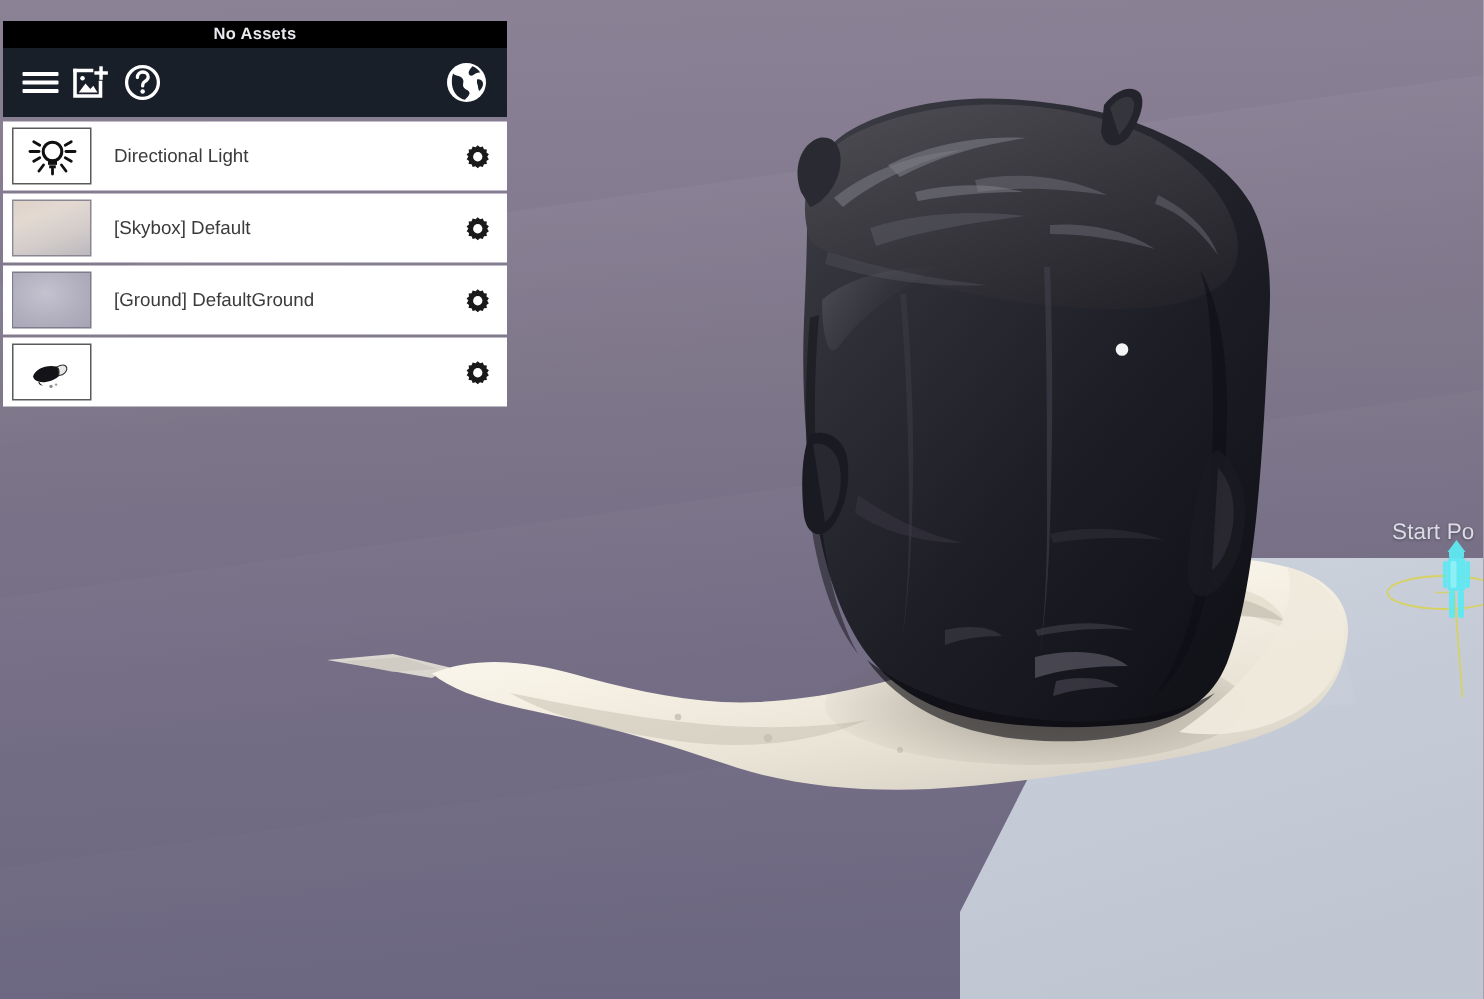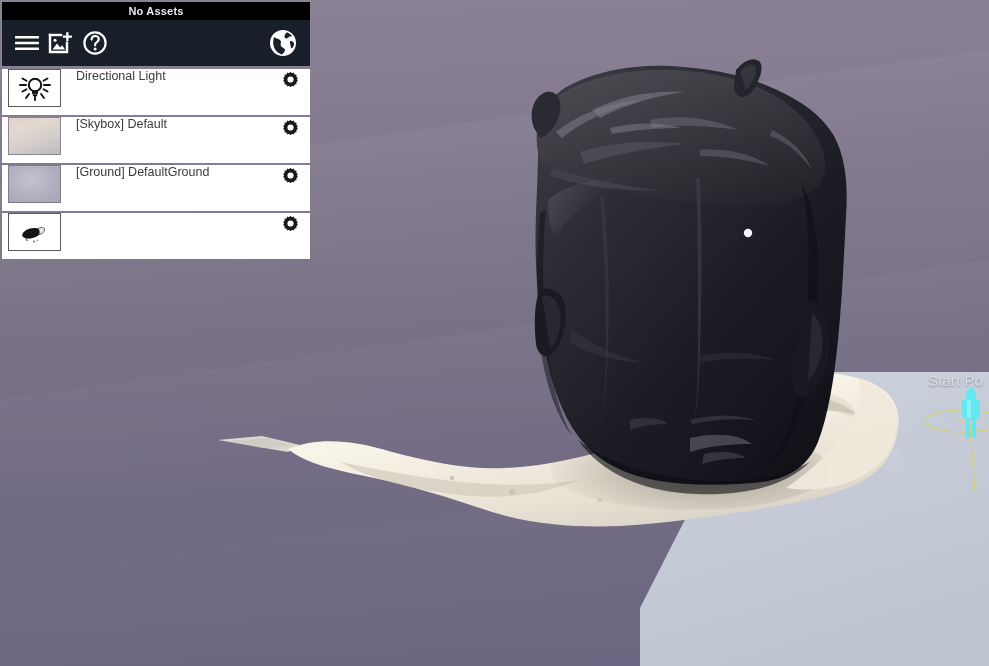--- a/index.html
+++ b/index.html
@@ -70,43 +70,43 @@
     position: absolute;
     left: 0; top: 0;
     width: 989px; height: 666px;
     pointer-events: none;
   }
 
   
   .start-gizmo {
     position: absolute;
     left: 895px;
-    top: 366px;
+    top: 340px;
     width: 94px;
     height: 130px;
     pointer-events: none;
     text-align: right;
   }
   .start-gizmo .label {
     position: absolute;
     left: 33px;
     top: 6px;
     font-size: 15px;
     color: #dcdce6;
     white-space: nowrap;
     text-shadow: 0 1px 2px rgba(0,0,0,.35);
     letter-spacing: .1px;
   }
 
   
   .panel {
     position: absolute;
     left: 2px;
-    top: 2px;
-    width: 308px;
+    top: 14px;
+    width: 336px;
     z-index: 20;
   }
 
   .panel-titlebar {
     height: 18px;
     background: #000000;
     color: #e8e8ee;
     font-size: 11px;
     font-weight: bold;
     display: flex;
@@ -135,21 +135,21 @@
   .toolbar .spacer { flex: 1 1 auto; }
 
   
   .asset-list {
     margin-top: 3px;
   }
   .asset-row {
     height: 46px;
     background: #ffffff;
     display: flex;
-    align-items: flex-start;
+    align-items: center;
     margin-bottom: 2px;
     padding-left: 6px;
     padding-right: 10px;
     box-sizing: border-box;
     cursor: pointer;
   }
   .asset-thumb {
     width: 53px;
     height: 38px;
     flex: 0 0 auto;

